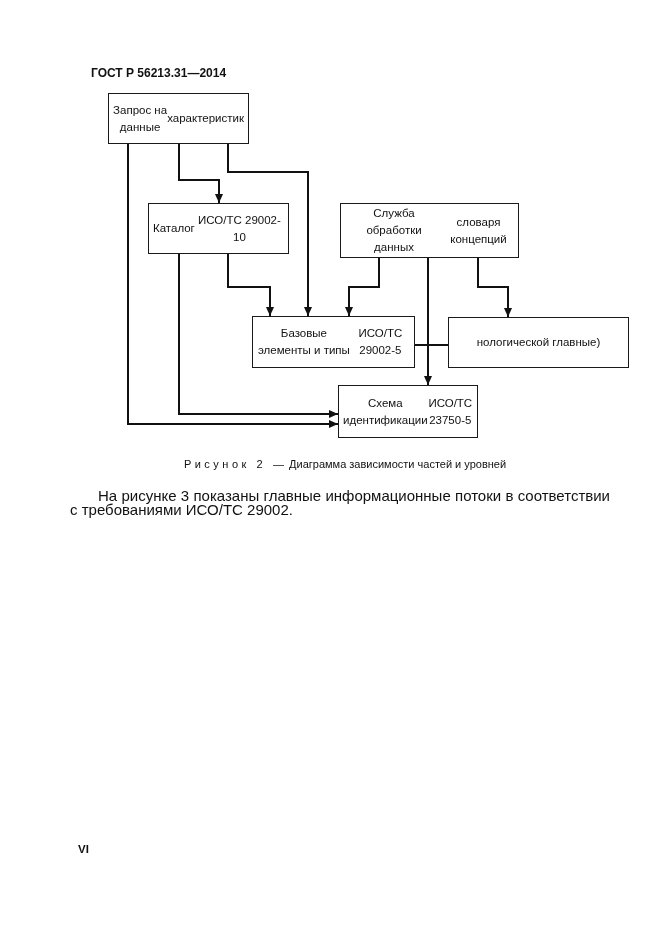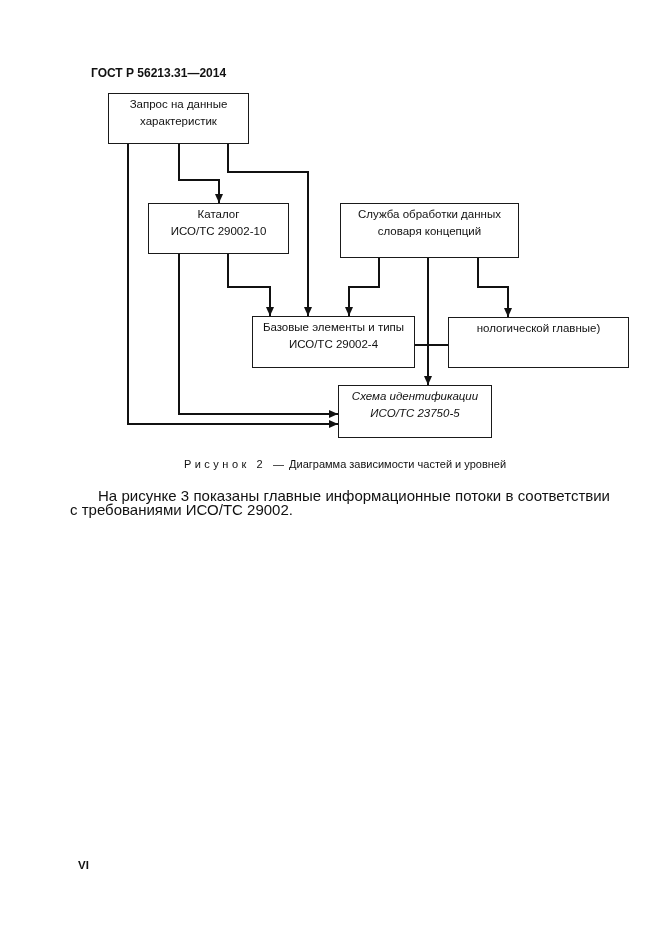--- a/index.html
+++ b/index.html
@@ -30,22 +30,22 @@
   }
   .connectors {
     position: absolute;
     left: 0; top: 0;
   }
   .node {
     position: absolute;
     border: 1px solid #1a1a1a;
     background: #ffffff;
     display: flex;
-    flex-direction: column;
-    justify-content: flex-start;
+    flex-direction: row;
+    justify-content: center;
     align-items: center;
     text-align: center;
     font-size: 11.5px;
     line-height: 17px;
     padding: 2px 4px;
   }
   .caption {
     position: absolute;
     left: 75px;
     top: 458px;
@@ -65,21 +65,20 @@
     line-height: 14px;
     text-align: justify;
     text-indent: 28px;
   }
   .page-number {
     position: absolute;
     left: 78px;
     top: 843px;
     font-size: 11.5px;
     font-weight: bold;
-    margin-top: 16px;
   }
 </style>
 </head>
 <body>
 
 <div class="page">
 
   <div class="doc-header">ГОСТ Р 56213.31—2014</div>
 
   <div class="diagram">
@@ -113,28 +112,28 @@
       <div>ИСО/ТС 29002-10</div>
     </div>
 
     <div class="node" style="left:340px; top:203px; width:179px; height:55px;">
       <div>Служба обработки данных</div>
       <div>словаря концепций</div>
     </div>
 
     <div class="node" style="left:228px; top:316px; width:163px; height:52px;margin-left:24px;">
       <div>Базовые элементы и типы</div>
-      <div>ИСО/ТС 29002-4</div>
+      <div>ИСО/ТС 29002-5</div>
     </div>
 
     <div class="node" style="left:448px; top:317px; width:181px; height:51px;">
       <div>нологической главные)</div>
     </div>
 
-    <div class="node" style="left:338px; top:385px; width:154px; height:53px;font-style:italic;">
+    <div class="node" style="left:338px; top:385px; width:140px; height:53px;">
       <div>Схема идентификации</div>
       <div>ИСО/ТС 23750-5</div>
     </div>
 
   </div>
 
   <div class="caption">
     <span class="spaced">Рисунок 2</span><span class="sep">—</span><span>Диаграмма зависимости частей и уровней</span>
   </div>
 

